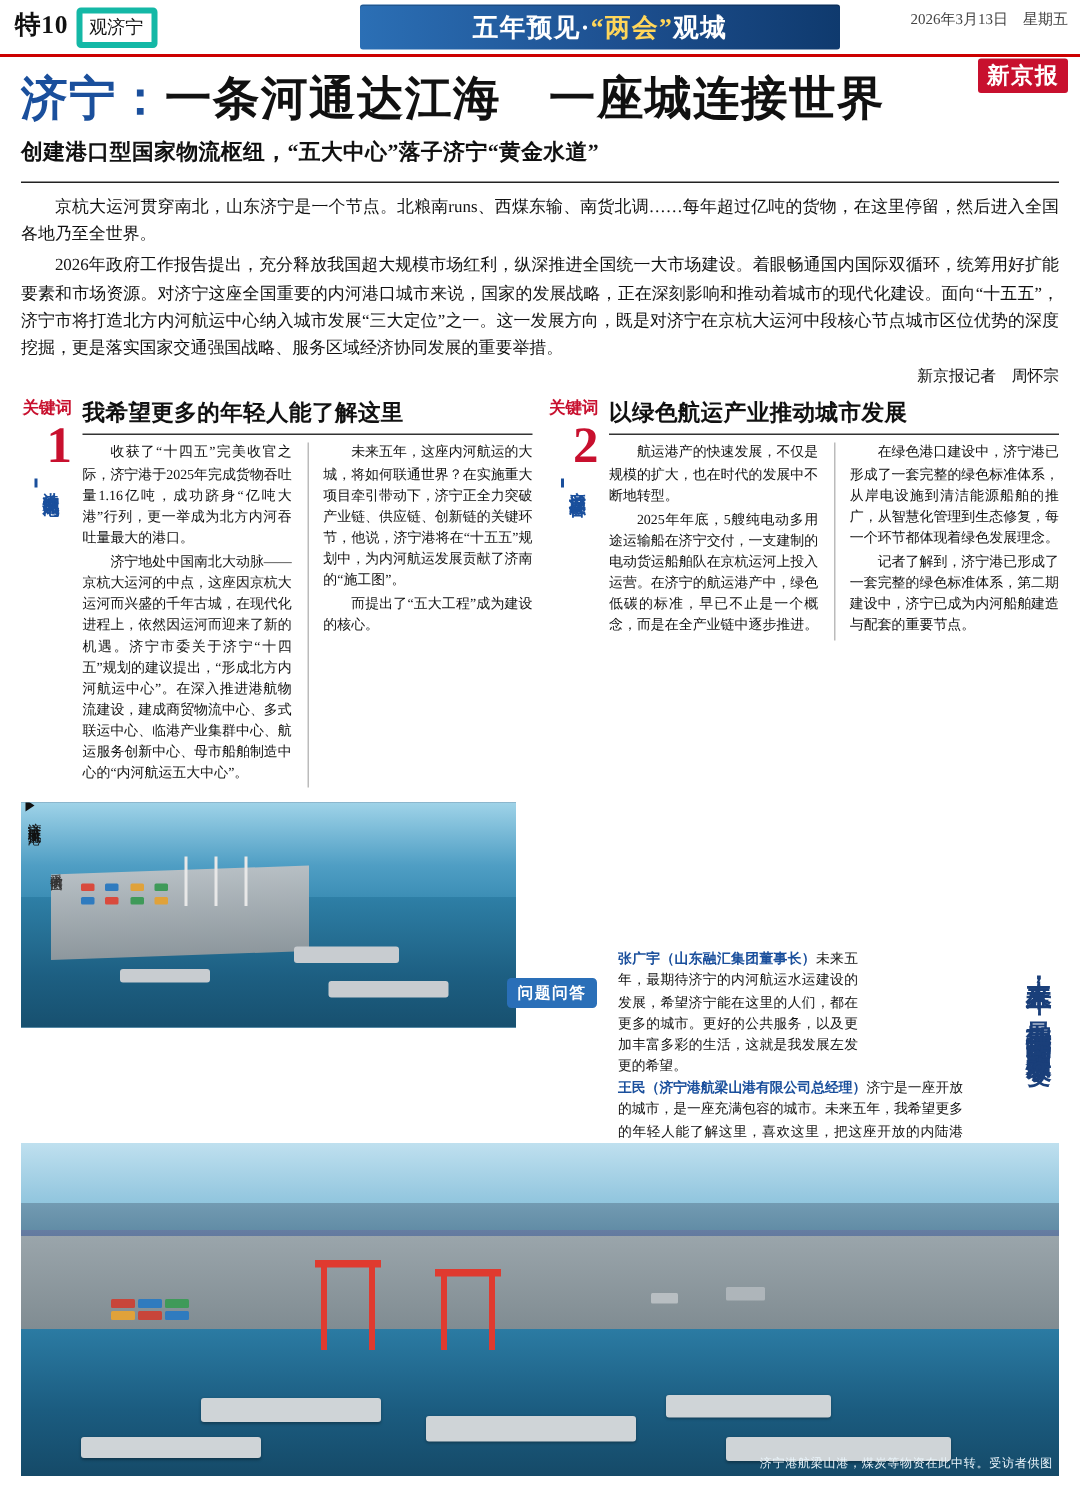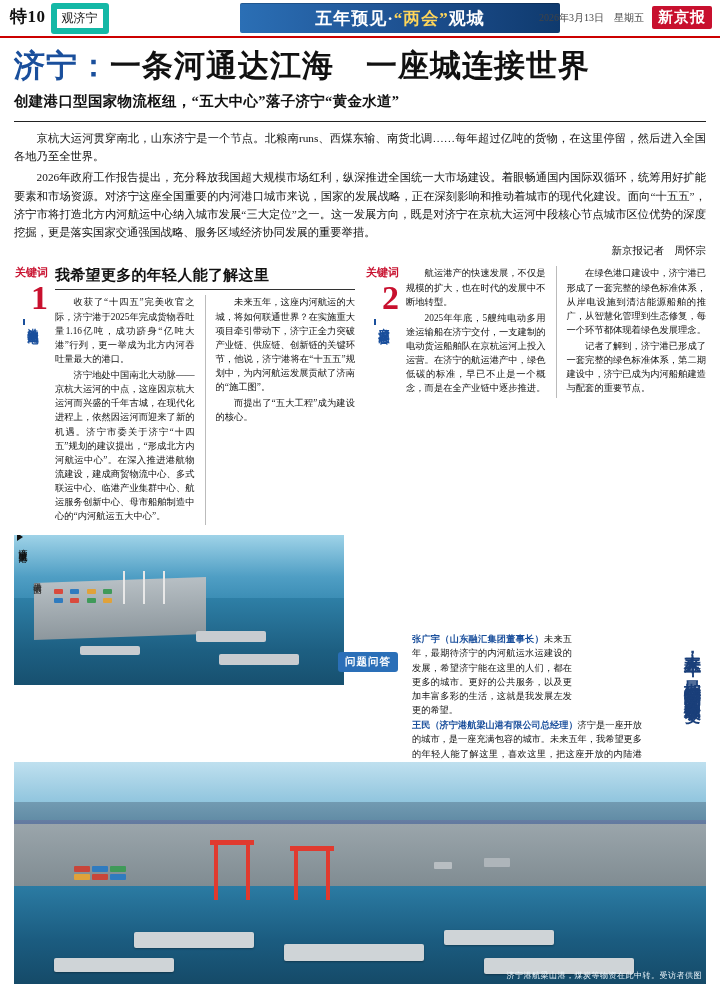--- a/index.html
+++ b/index.html
@@ -14,33 +14,33 @@
   .page{position:relative;width:720px;height:997px;overflow:hidden;}
 
   
   .masthead{
     position:relative;height:38px;border-bottom:2px solid #c00;
     display:flex;align-items:center;padding:0 10px;box-sizing:border-box;
   }
   .mh-left{display:flex;align-items:baseline;gap:5px;}
   .mh-page{font-weight:bold;font-size:17px;letter-spacing:0.5px;}
   .mh-section{
-    border:6px solid #14b8a6;border-radius:3px;padding:1px 5px;font-size:12px;
+    border:4px solid #14b8a6;border-radius:3px;padding:1px 5px;font-size:12px;
     background:#fff;
   }
   .mh-banner{
     position:absolute;left:240px;top:3px;width:320px;height:30px;
     background:linear-gradient(90deg,#2b6fb5 0%,#1d4f8f 55%,#0f3a6e 100%);
     border-radius:2px;
     display:flex;align-items:center;justify-content:center;
     color:#fff;font-weight:bold;font-size:17px;letter-spacing:1px;
     box-shadow:0 1px 0 rgba(0,0,0,.2) inset;
   }
   .mh-banner .gold{color:#ffd65a;}
-  .mh-right{position:absolute;right:8px;top:6px;display:flex;align-items:center;gap:8px;}
+  .mh-right{position:absolute;right:8px;top:6px;display:flex;align-items:flex-end;gap:19px;flex-direction:column;}
   .mh-date{font-size:10px;color:#444;}
   .mh-logo{
     background:#c8102e;color:#fff;font-weight:bold;font-size:15px;
     padding:2px 6px;border-radius:2px;letter-spacing:1px;
   }
 
   
   .headline-wrap{padding:10px 14px 2px 14px;}
   h1.headline{
     margin:0;font-size:31px;font-weight:bold;letter-spacing:1px;line-height:1.15;
@@ -238,20 +238,21 @@
       </div>
     </div>
 
     <div class="col-half">
       <div class="kw-badge">
         <div class="kw-label">关键词</div>
         <div class="kw-num">2</div>
         <div class="kw-vert">产城深度融合</div>
       </div>
       <div class="col-body">
+        <div class="col-title">以绿色航运产业推动城市发展</div>
         <div class="col-text">
           <div class="c">
             <p>航运港产的快速发展，不仅是规模的扩大，也在时代的发展中不断地转型。</p>
             <p>2025年年底，5艘纯电动多用途运输船在济宁交付，一支建制的电动货运船舶队在京杭运河上投入运营。在济宁的航运港产中，绿色低碳的标准，早已不止是一个概念，而是在全产业链中逐步推进。</p>
           </div>
           <div class="vdivider"></div>
           <div class="c">
             <p>在绿色港口建设中，济宁港已形成了一套完整的绿色标准体系，从岸电设施到清洁能源船舶的推广，从智慧化管理到生态修复，每一个环节都体现着绿色发展理念。</p>
             <p>记者了解到，济宁港已形成了一套完整的绿色标准体系，第二期建设中，济宁已成为内河船舶建造与配套的重要节点。</p>
           </div>

